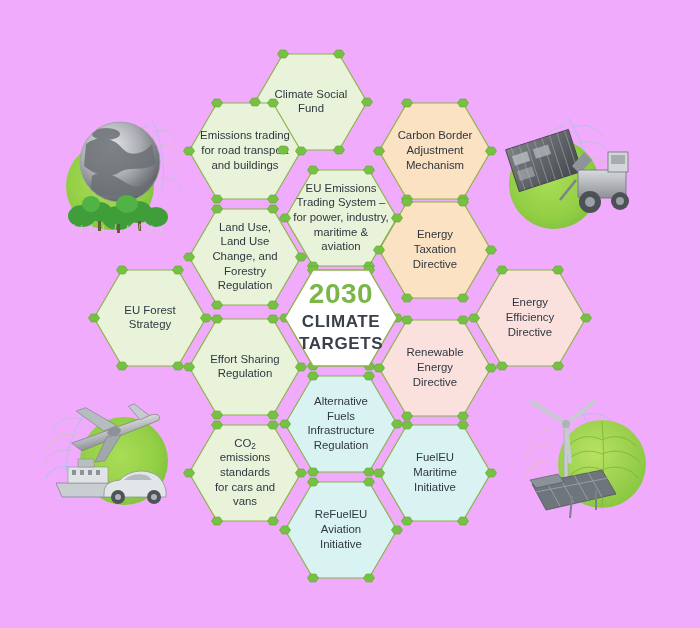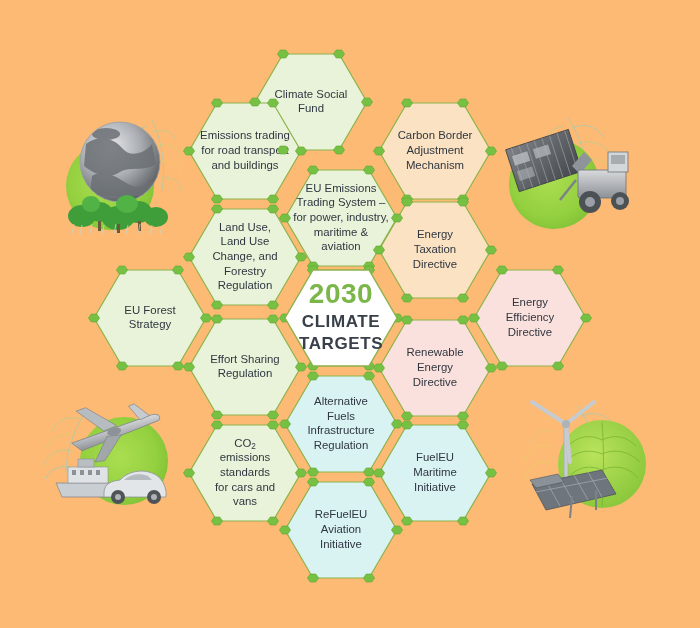--- a/index.html
+++ b/index.html
@@ -12,21 +12,21 @@
     width: 700px;
     height: 628px;
     overflow: hidden;
     font-family: "Liberation Sans", "DejaVu Sans", sans-serif;
     position: relative;
   }
   #infographic {
     position: relative;
     width: 700px;
     height: 628px;
-    background: #fdba74;
+    background: #f0abfc;
   }
   svg.stage {
     position: absolute;
     left: 0;
     top: 0;
     width: 700px;
     height: 628px;
   }
   .hex-label {
     font-family: "Liberation Sans", "DejaVu Sans", sans-serif;

